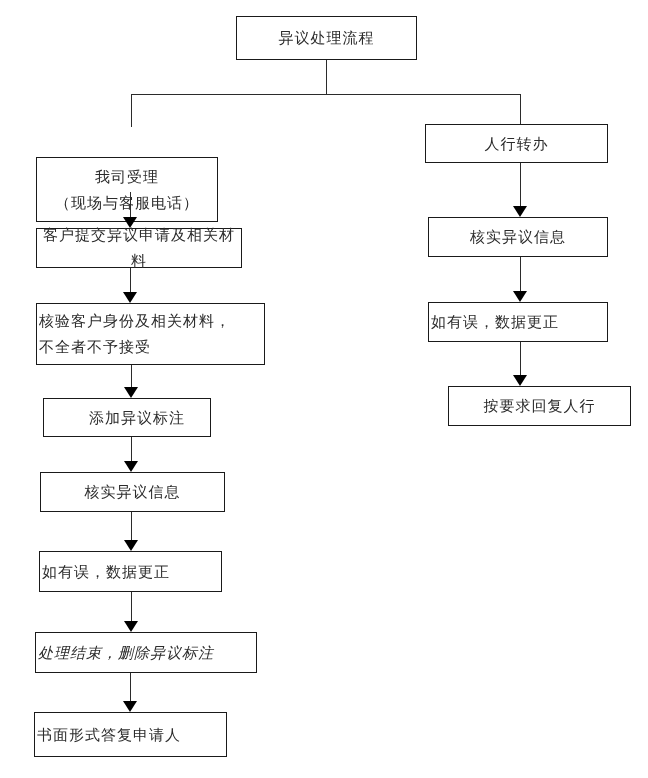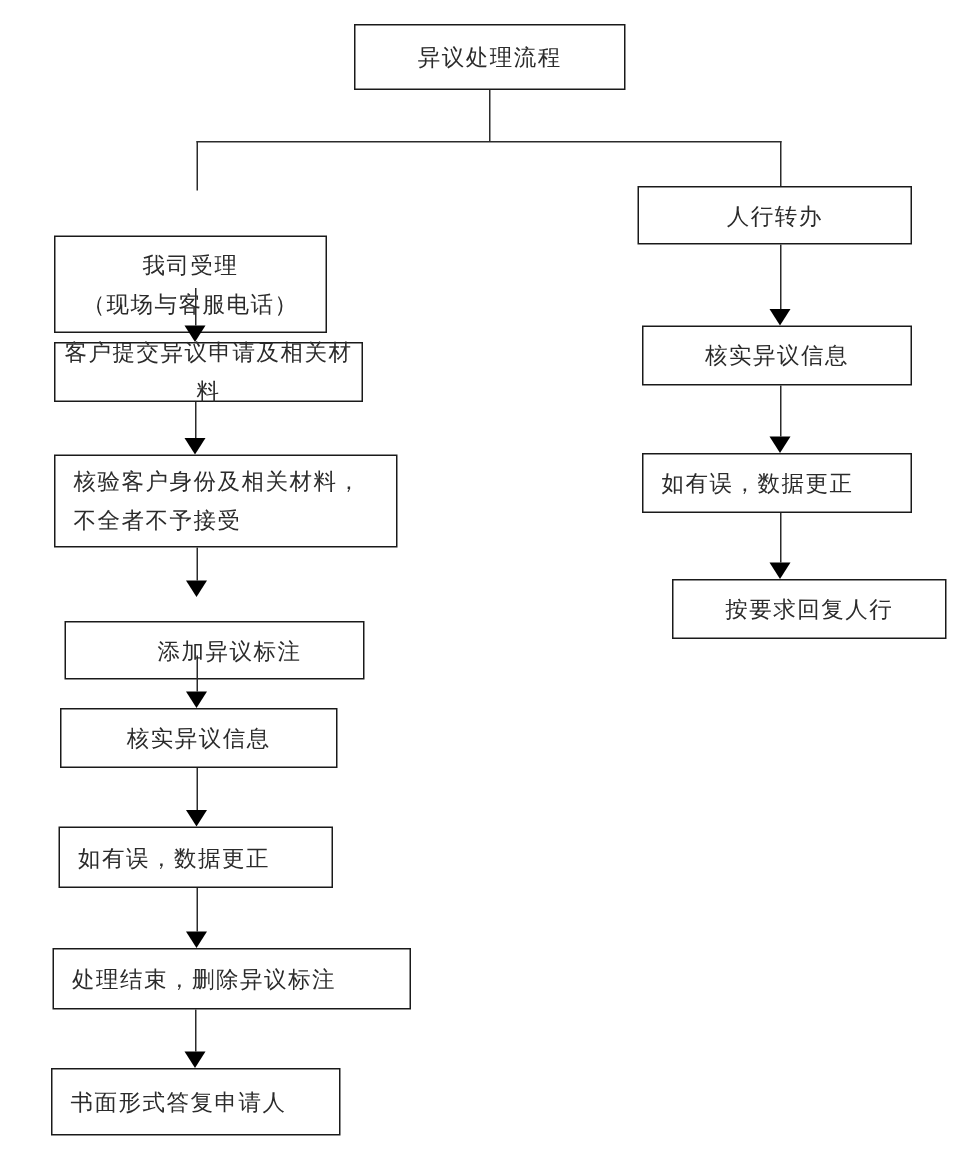--- a/index.html
+++ b/index.html
@@ -22,44 +22,44 @@
     background: #ffffff;
     color: #2b2b2b;
     font-size: 15px;
     line-height: 26px;
     letter-spacing: 1px;
     display: flex;
     align-items: center;
     white-space: pre-line;
   }
   .node.center { justify-content: center; text-align: center; }
-  .node.leftalign { justify-content: flex-start; text-align: left; padding-left: 12px; padding-right: 4px; }
+  .node.leftalign { justify-content: flex-start; text-align: left; padding-left: 2px; padding-right: 4px; }
 
   .vline, .hline { position: absolute; background: #2b2b2b; }
   .vline { width: 1px; }
   .hline { height: 1px; }
 
   .arrowhead {
     position: absolute;
     width: 0;
     height: 0;
     border-left: 7px solid transparent;
     border-right: 7px solid transparent;
     border-top: 11px solid #000000;
   }
 
   
   .n-top { left: 236px; top: 16px;  width: 181px; height: 44px; }
   .n-l1  { left: 36px;  top: 127px; width: 182px; height: 65px; margin-top: 30px; }
   .n-l2  { left: 36px;  top: 228px; width: 206px; height: 40px; }
   .n-l3  { left: 36px;  top: 303px; width: 229px; height: 62px; }
-  .n-l4  { left: 43px;  top: 414px; width: 200px; height: 39px; padding-left: 20px; }
+  .n-l4  { left: 43px;  top: 398px; width: 168px; height: 39px; padding-left: 20px; }
   .n-l5  { left: 40px;  top: 472px; width: 185px; height: 40px; }
   .n-l6  { left: 39px;  top: 551px; width: 183px; height: 41px; }
-  .n-l7  { left: 35px;  top: 632px; width: 239px; height: 41px; }
+  .n-l7  { left: 35px;  top: 632px; width: 222px; height: 41px; font-style: italic; }
   .n-l8  { left: 34px;  top: 712px; width: 193px; height: 45px; }
   .n-r1  { left: 425px; top: 124px; width: 183px; height: 39px; }
   .n-r2  { left: 428px; top: 217px; width: 180px; height: 40px; }
   .n-r3  { left: 428px; top: 302px; width: 180px; height: 40px; }
   .n-r4  { left: 448px; top: 386px; width: 183px; height: 40px; }
 
   
   .c-stub   { left: 326px; top: 60px; height: 34px; }
   .c-branch { left: 131px; top: 94px; width: 390px; }
   .c-dropL  { left: 131px; top: 94px; height: 33px; }

